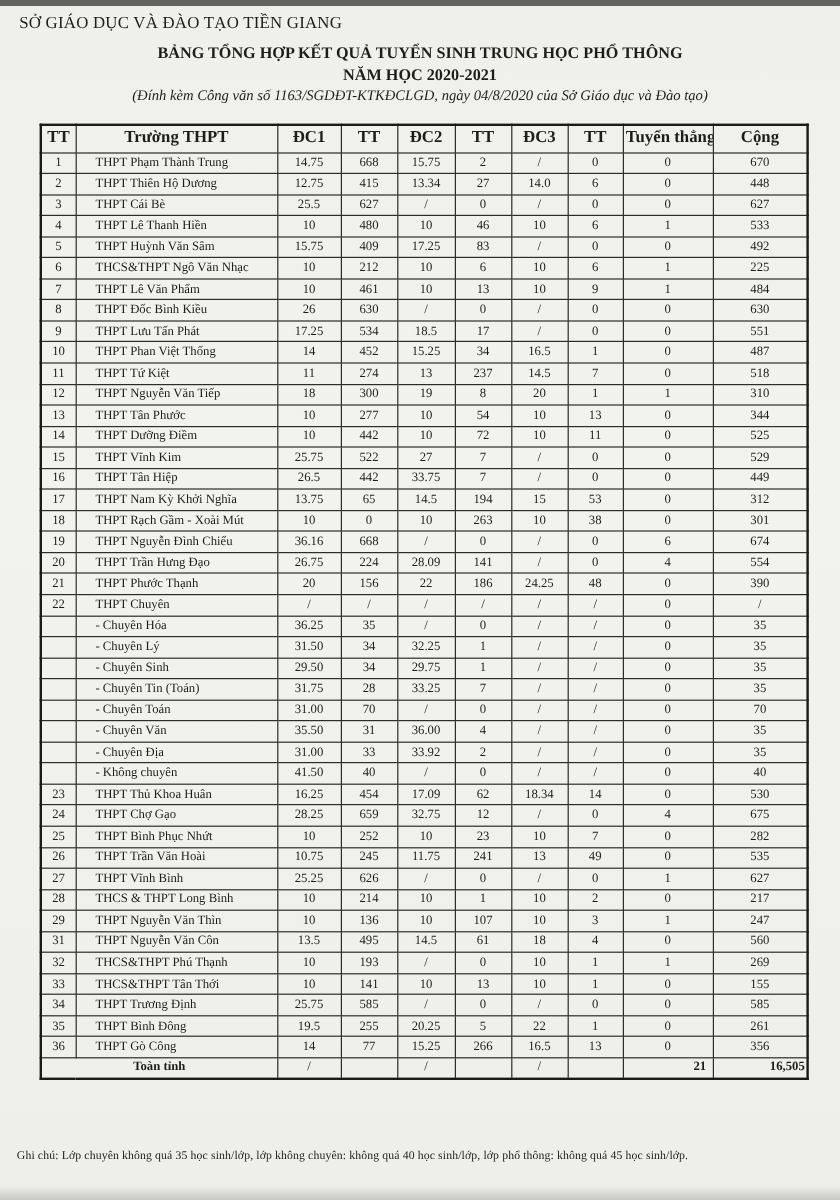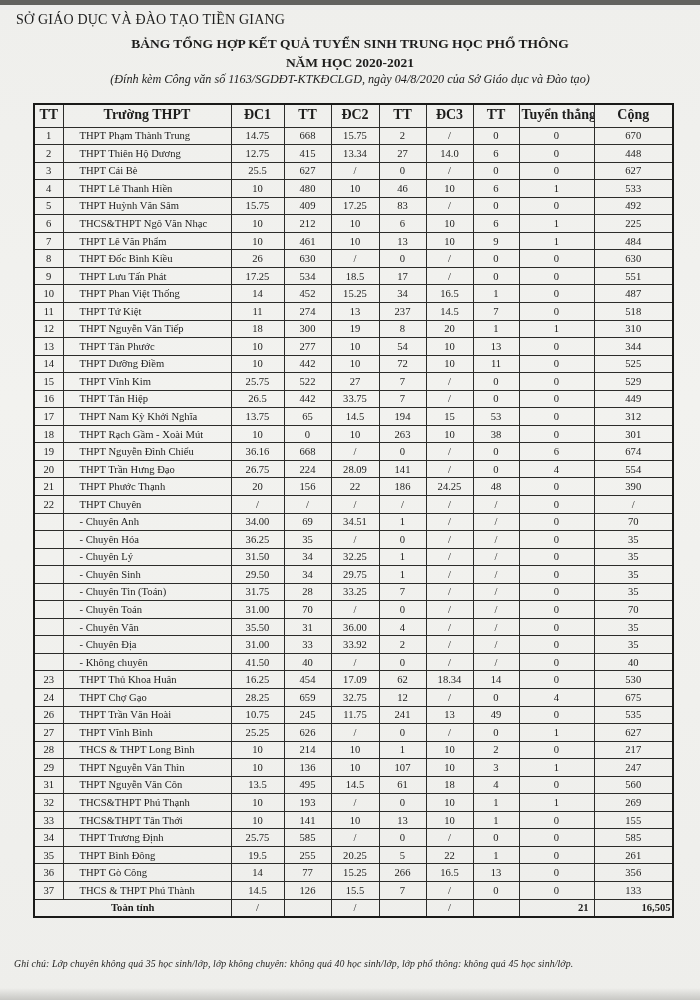--- a/index.html
+++ b/index.html
@@ -57,21 +57,21 @@
   .results thead tr { height: 23px; }
   .results tbody tr { height: 17.55px; }
   .results th { font-weight: bold; font-size: 14px; margin-left: 20px; }
   .results td.school { text-align: left; padding-left: 16px; margin-top: 26px; }
   .results tr.total-row td { font-weight: bold; }
   .results tr.total-row td.slash { font-weight: normal; }
   .results tr.total-row td.num { text-align: right; padding-right: 5px; padding-left: 47px; }
   .results td.total-label { font-weight: bold; text-align: center; }
   .note {
     position: absolute; left: 14px; top: 958px; width: 672px;
-    font-style: italic; font-size: 9.8px; letter-spacing: .1px;
+    font-size: 9.8px; letter-spacing: .1px;
   }
 </style>
 </head>
 <body>
 
 <div class="scan-edge-top"></div>
 
 <div class="agency">SỞ GIÁO DỤC VÀ ĐÀO TẠO TIỀN GIANG</div>
 <div class="title1">BẢNG TỔNG HỢP KẾT QUẢ TUYỂN SINH TRUNG HỌC PHỔ THÔNG</div>
 <div class="title2">NĂM HỌC 2020-2021</div>
@@ -364,32 +364,20 @@
         <td>/</td>
         <td>/</td>
         <td>/</td>
         <td>/</td>
         <td>/</td>
         <td>0</td>
         <td>/</td>
       </tr>
       <tr>
         <td></td>
-        <td class="school">- Chuyên Anh</td>
-        <td>34.00</td>
-        <td>69</td>
-        <td>34.51</td>
-        <td>1</td>
-        <td>/</td>
-        <td>/</td>
-        <td>0</td>
-        <td>70</td>
-      </tr>
-      <tr>
-        <td></td>
         <td class="school">- Chuyên Hóa</td>
         <td>36.25</td>
         <td>35</td>
         <td>/</td>
         <td>0</td>
         <td>/</td>
         <td>/</td>
         <td>0</td>
         <td>35</td>
       </tr>
@@ -495,20 +483,32 @@
         <td>28.25</td>
         <td>659</td>
         <td>32.75</td>
         <td>12</td>
         <td>/</td>
         <td>0</td>
         <td>4</td>
         <td>675</td>
       </tr>
       <tr>
+        <td>25</td>
+        <td class="school">THPT Bình Phục Nhứt</td>
+        <td>10</td>
+        <td>252</td>
+        <td>10</td>
+        <td>23</td>
+        <td>10</td>
+        <td>7</td>
+        <td>0</td>
+        <td>282</td>
+      </tr>
+      <tr>
         <td>26</td>
         <td class="school">THPT Trần Văn Hoài</td>
         <td>10.75</td>
         <td>245</td>
         <td>11.75</td>
         <td>241</td>
         <td>13</td>
         <td>49</td>
         <td>0</td>
         <td>535</td>
@@ -613,32 +613,20 @@
         <td>36</td>
         <td class="school">THPT Gò Công</td>
         <td>14</td>
         <td>77</td>
         <td>15.25</td>
         <td>266</td>
         <td>16.5</td>
         <td>13</td>
         <td>0</td>
         <td>356</td>
-      </tr>
-      <tr>
-        <td>37</td>
-        <td class="school">THCS &amp; THPT Phú Thành</td>
-        <td>14.5</td>
-        <td>126</td>
-        <td>15.5</td>
-        <td>7</td>
-        <td>/</td>
-        <td>0</td>
-        <td>0</td>
-        <td>133</td>
       </tr>
       <tr class="total-row">
         <td colspan="2" class="total-label">Toàn tỉnh</td>
         <td class="slash">/</td>
         <td class="num">13,791</td>
         <td class="slash">/</td>
         <td class="num">2,399</td>
         <td class="slash">/</td>
         <td class="num">294</td>
         <td class="num">21</td>

